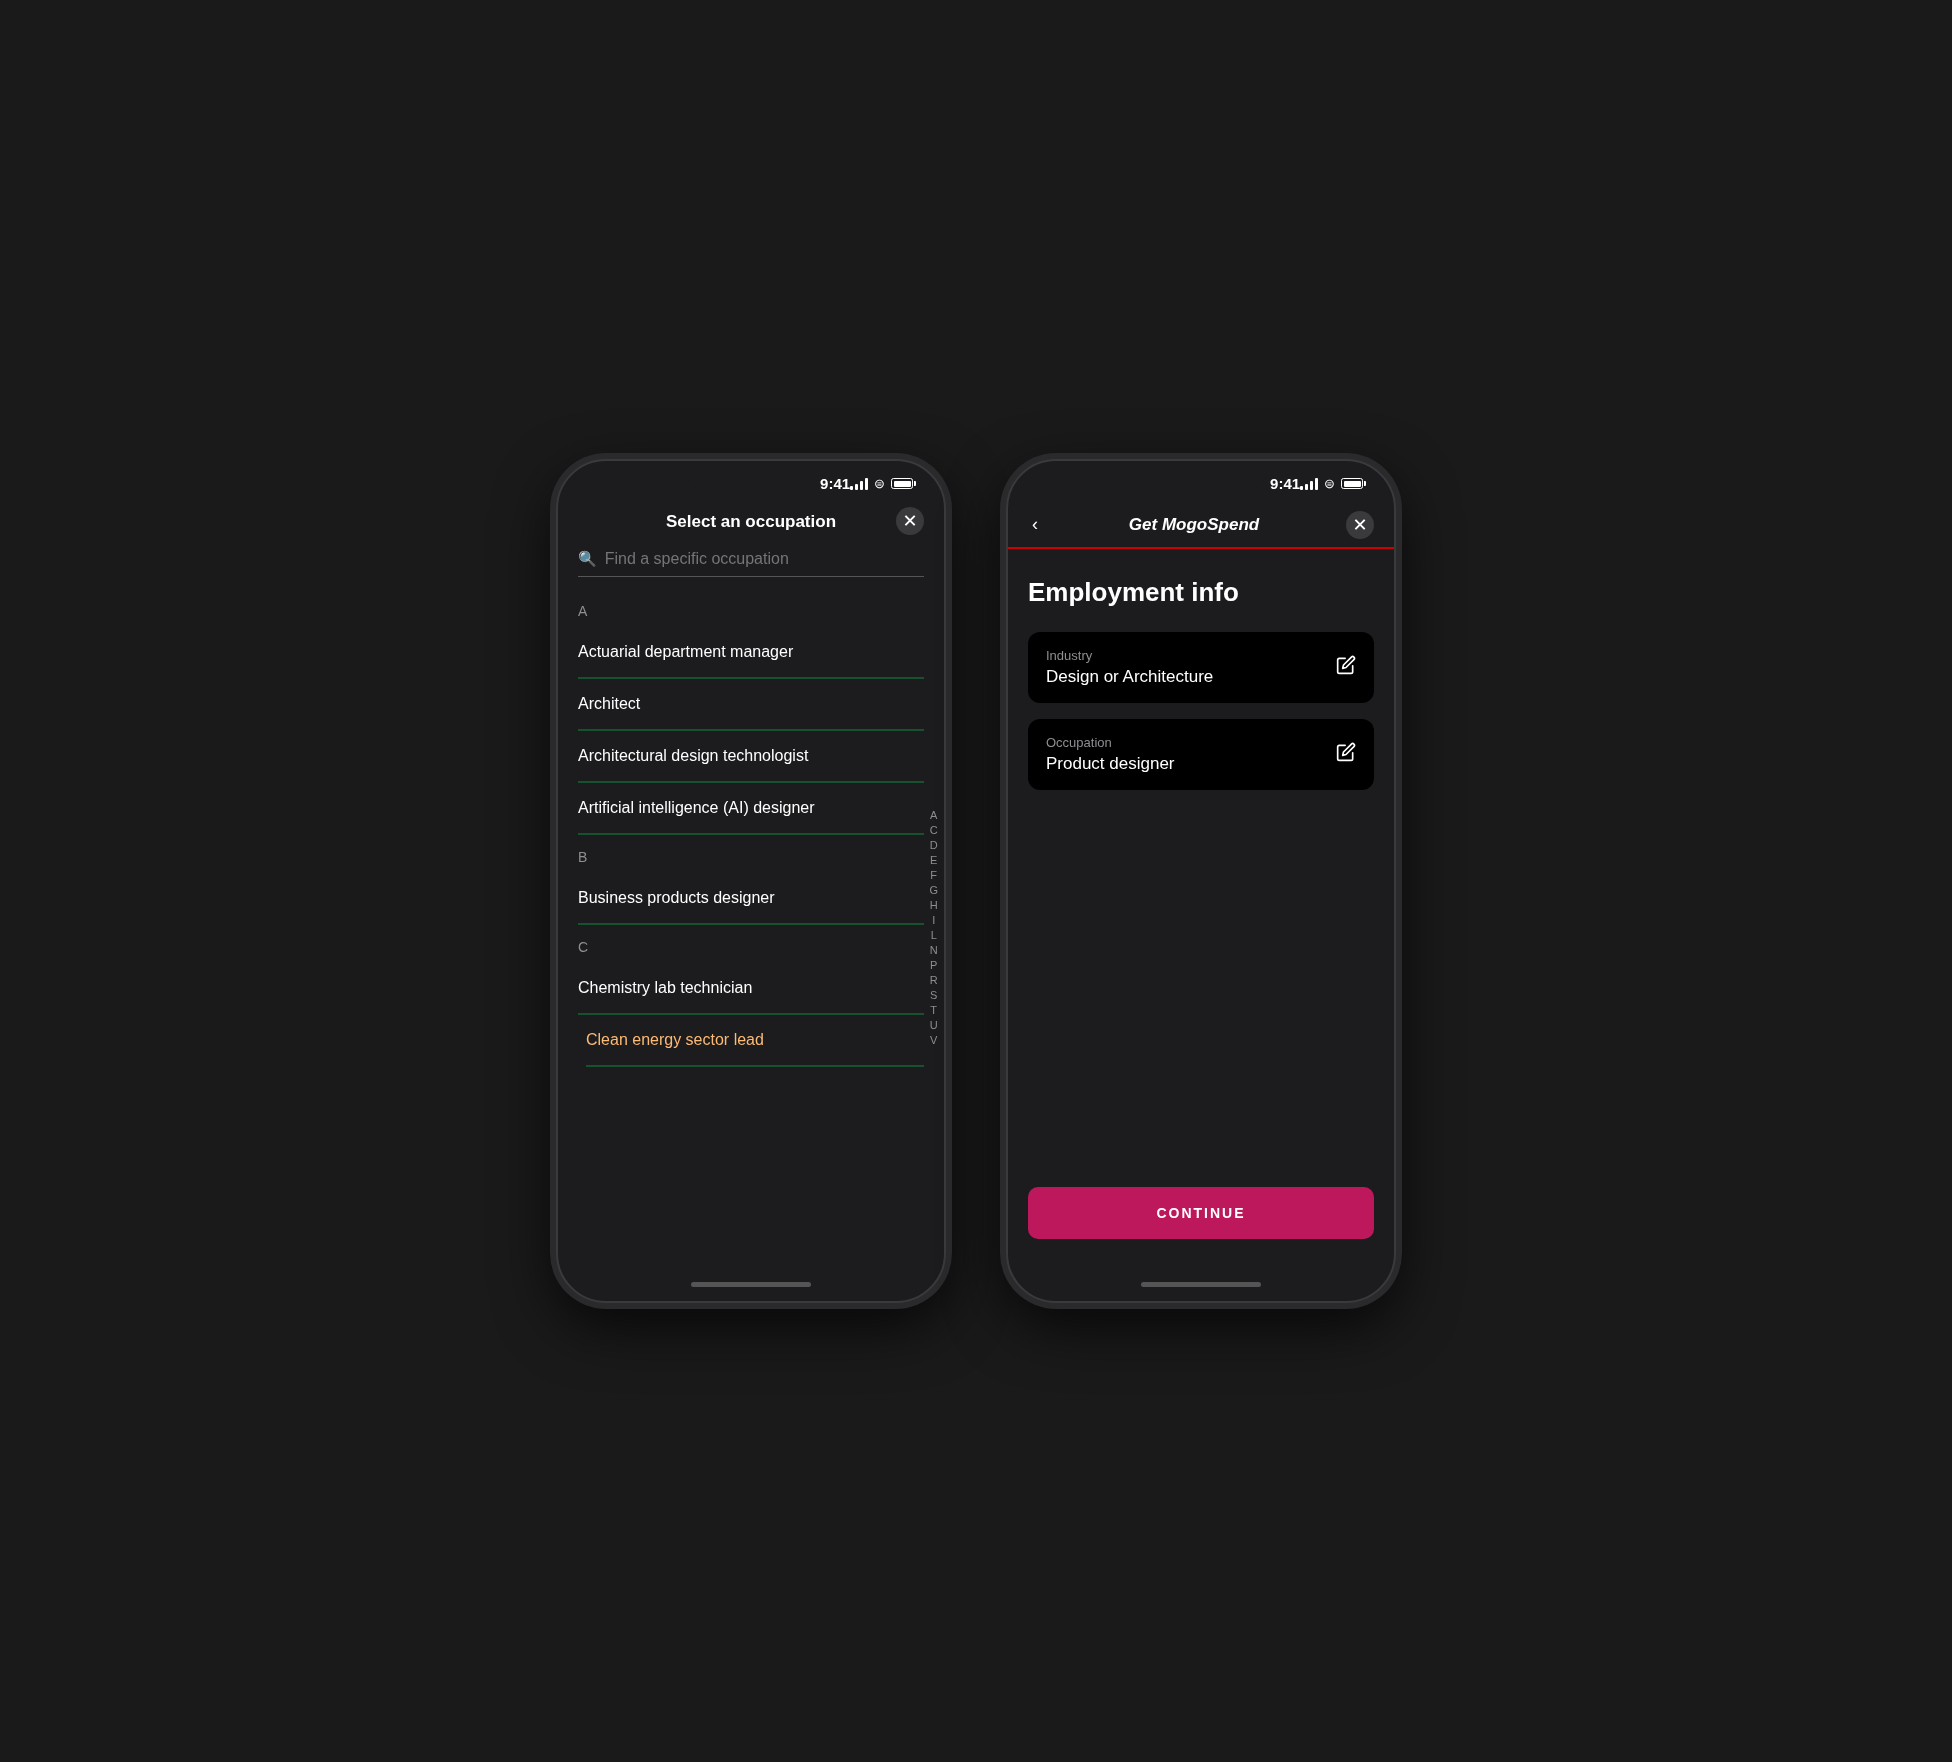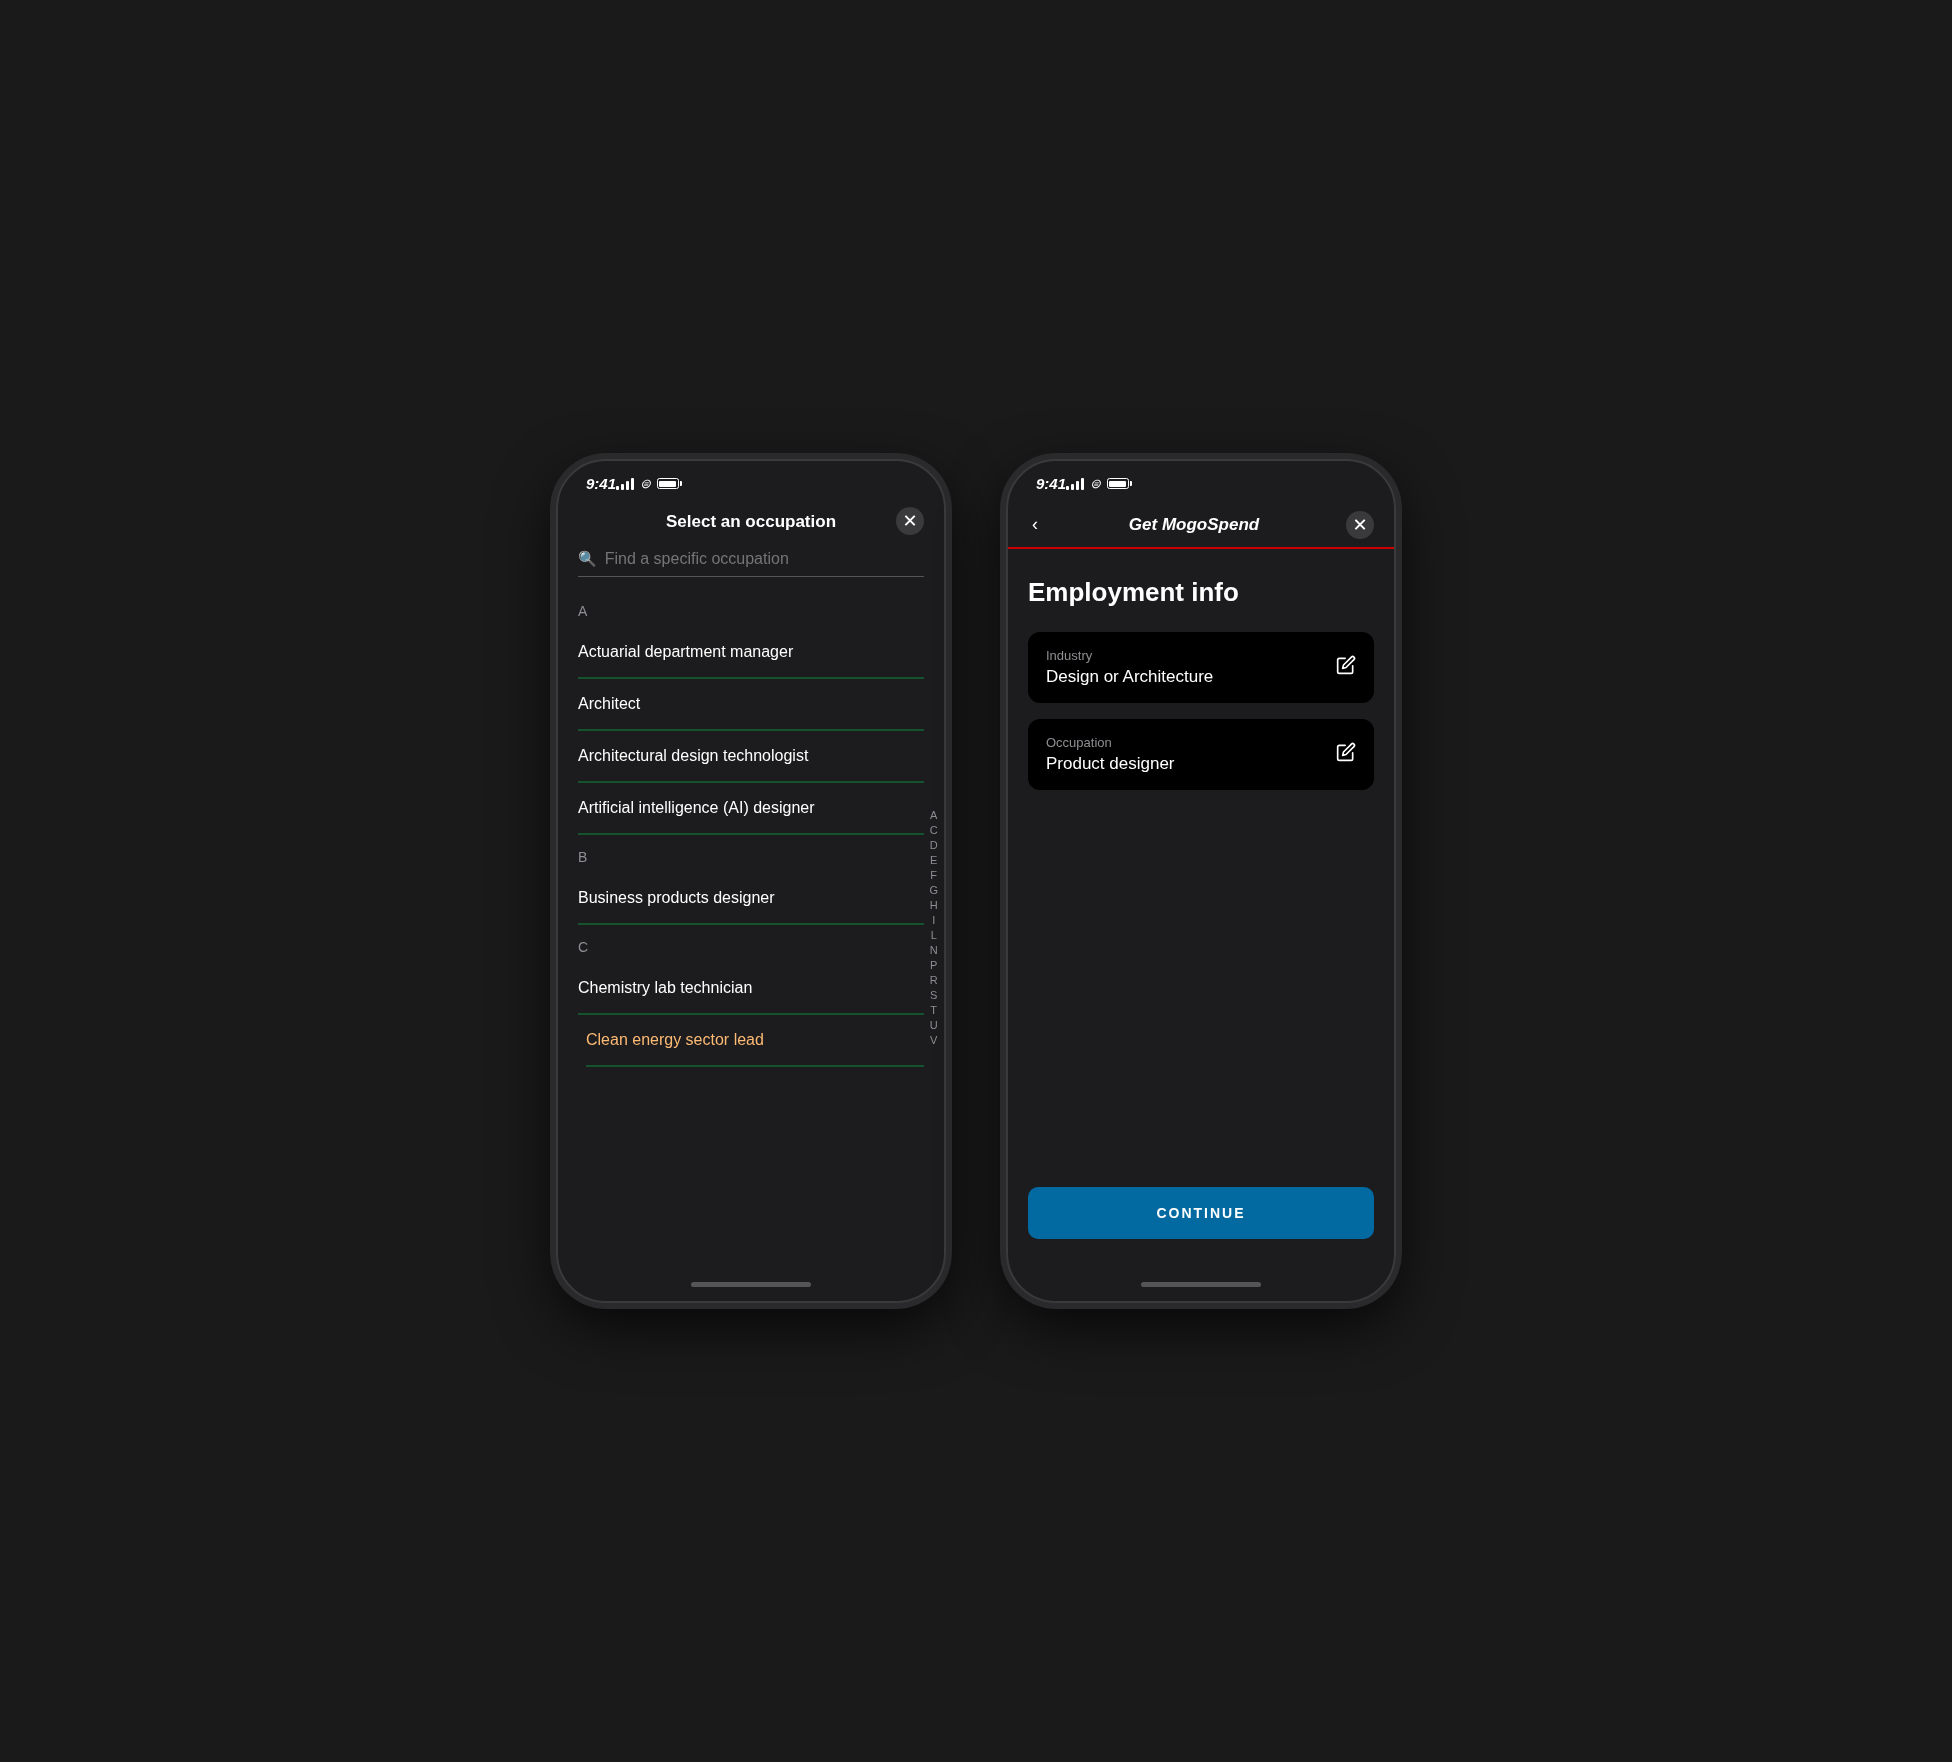--- a/index.html
+++ b/index.html
@@ -35,25 +35,24 @@
       transform: translateX(-50%);
       width: 130px;
       height: 30px;
       background: #1c1c1e;
       border-radius: 0 0 20px 20px;
       z-index: 10;
     }
 
     .status-bar {
       display: flex;
-      justify-content: flex-start;
+      justify-content: flex-end;
       align-items: center;
       padding: 14px 28px 8px;
       flex-shrink: 0;
-      font-style: italic;
     }
 
     .status-time {
       font-size: 15px;
       font-weight: 600;
       color: #fff;
     }
 
     .status-icons {
       display: flex;
@@ -323,21 +322,21 @@
       font-size: 17px;
       font-weight: 500;
     }
 
     .edit-icon {
       color: #fff;
       font-size: 18px;
     }
 
     .continue-btn {
-      background: #0369a1;
+      background: #be185d;
       border: none;
       border-radius: 10px;
       color: #fff;
       font-size: 14px;
       font-weight: 700;
       letter-spacing: 2px;
       padding: 18px;
       width: 100%;
       cursor: pointer;
       text-transform: uppercase;

